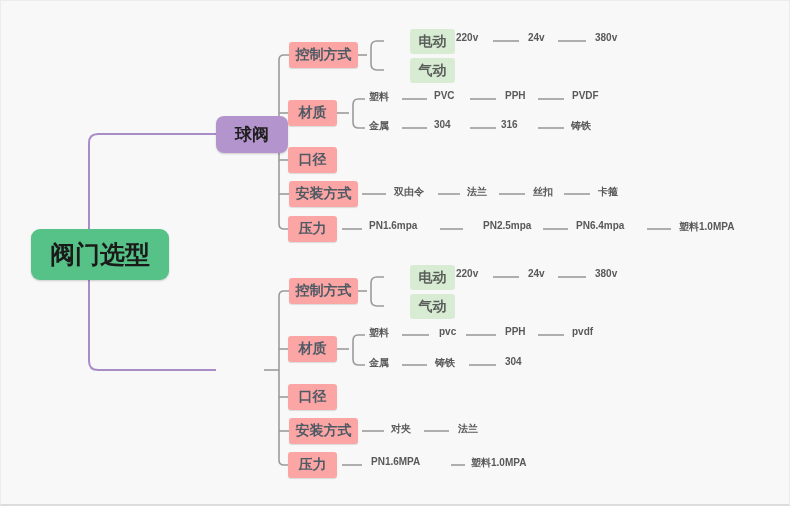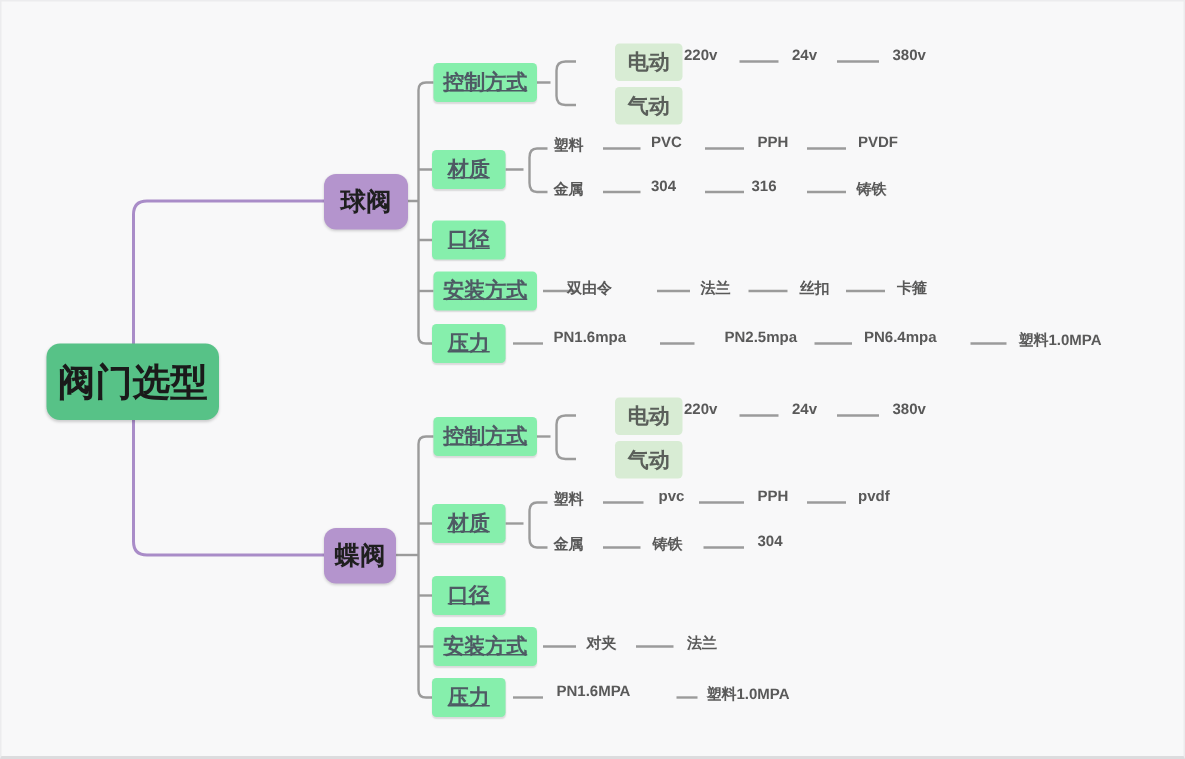--- a/index.html
+++ b/index.html
@@ -14,22 +14,22 @@
     box-sizing:border-box;white-space:nowrap;cursor:default;}
   .root-node{
     background:#57c287;color:#1a1a1a;font-size:25px;font-weight:bold;
     border-radius:9px;box-shadow:0 1px 2px rgba(0,0,0,.18);
   }
   .branch-node{
     background:#b494cd;color:#1f1f1f;font-size:17px;font-weight:bold;
     border-radius:8px;box-shadow:0 1px 2px rgba(0,0,0,.18);
   }
   .cat-node{
-    background:#86efac;color:#4e5a64;font-size:14px;font-weight:bold;
-    border-radius:3px;box-shadow:0 1px 1px rgba(0,0,0,.12);text-decoration:underline;
+    background:#fca5a5;color:#4e5a64;font-size:14px;font-weight:bold;
+    border-radius:3px;box-shadow:0 1px 1px rgba(0,0,0,.12);
   }
   .greenleaf-node{
     background:#d8ecd4;color:#5a5f5a;font-size:14px;font-weight:bold;border-radius:3px;margin-left:26px;
   }
   .leaf{position:absolute;z-index:2;font-size:10px;font-weight:bold;color:#595959;white-space:nowrap;}
 </style>
 </head>
 <body>
 
 <div class="canvas">
@@ -92,24 +92,23 @@
         <path d="M537,334 L563,334"></path>
       <path d="M401,364 L426,364"></path>
         <path d="M468,364 L495,364"></path>
       <path d="M361,430 L383,430"></path>
         <path d="M423,430 L448,430"></path>
       <path d="M341,464 L361,464"></path>
         <path d="M450,464 L464,464"></path>
     </g>
   </svg>
 
-  <div class="node root-node" style="left:30px;top:228px;width:115px;height:51px;">阀门选型</div>
+  <div class="node root-node" style="left:30px;top:228px;width:138px;height:51px;">阀门选型</div>
 
-  <div class="node branch-node" style="left:215px;top:115px;width:56px;height:37px;">球阀</div>
-  <div class="node branch-node" style="left:215px;top:351px;width:48px;height:37px;">蝶阀</div>
+  <div class="node branch-node" style="left:215px;top:115px;width:72px;height:37px;">球阀</div>
 
   <div class="node cat-node" style="left:288px;top:41px;width:69px;height:26px;">控制方式</div>
   <div class="node cat-node" style="left:287px;top:99px;width:49px;height:26px;">材质</div>
   <div class="node cat-node" style="left:287px;top:146px;width:49px;height:26px;">口径</div>
   <div class="node cat-node" style="left:288px;top:180px;width:69px;height:26px;">安装方式</div>
   <div class="node cat-node" style="left:287px;top:215px;width:49px;height:26px;">压力</div>
 
   <div class="node greenleaf-node" style="left:383px;top:28px;width:45px;height:25px;">电动</div>
   <div class="node greenleaf-node" style="left:383px;top:57px;width:45px;height:25px;">气动</div>
   <div class="leaf" style="left:455px;top:31px;">220v</div>
@@ -118,21 +117,21 @@
 
   <div class="leaf" style="left:368px;top:89px;">塑料</div>
   <div class="leaf" style="left:433px;top:89px;">PVC</div>
   <div class="leaf" style="left:504px;top:89px;">PPH</div>
   <div class="leaf" style="left:571px;top:89px;">PVDF</div>
   <div class="leaf" style="left:368px;top:118px;">金属</div>
   <div class="leaf" style="left:433px;top:118px;">304</div>
   <div class="leaf" style="left:500px;top:118px;">316</div>
   <div class="leaf" style="left:570px;top:118px;">铸铁</div>
 
-  <div class="leaf" style="left:377px;top:184px;">双由令</div>
+  <div class="leaf" style="left:393px;top:184px;">双由令</div>
   <div class="leaf" style="left:466px;top:184px;">法兰</div>
   <div class="leaf" style="left:532px;top:184px;">丝扣</div>
   <div class="leaf" style="left:597px;top:184px;">卡箍</div>
 
   <div class="leaf" style="left:368px;top:219px;">PN1.6mpa</div>
   <div class="leaf" style="left:482px;top:219px;">PN2.5mpa</div>
   <div class="leaf" style="left:575px;top:219px;">PN6.4mpa</div>
   <div class="leaf" style="left:678px;top:219px;">塑料1.0MPA</div>
 
   <div class="node cat-node" style="left:288px;top:277px;width:69px;height:26px;">控制方式</div>

